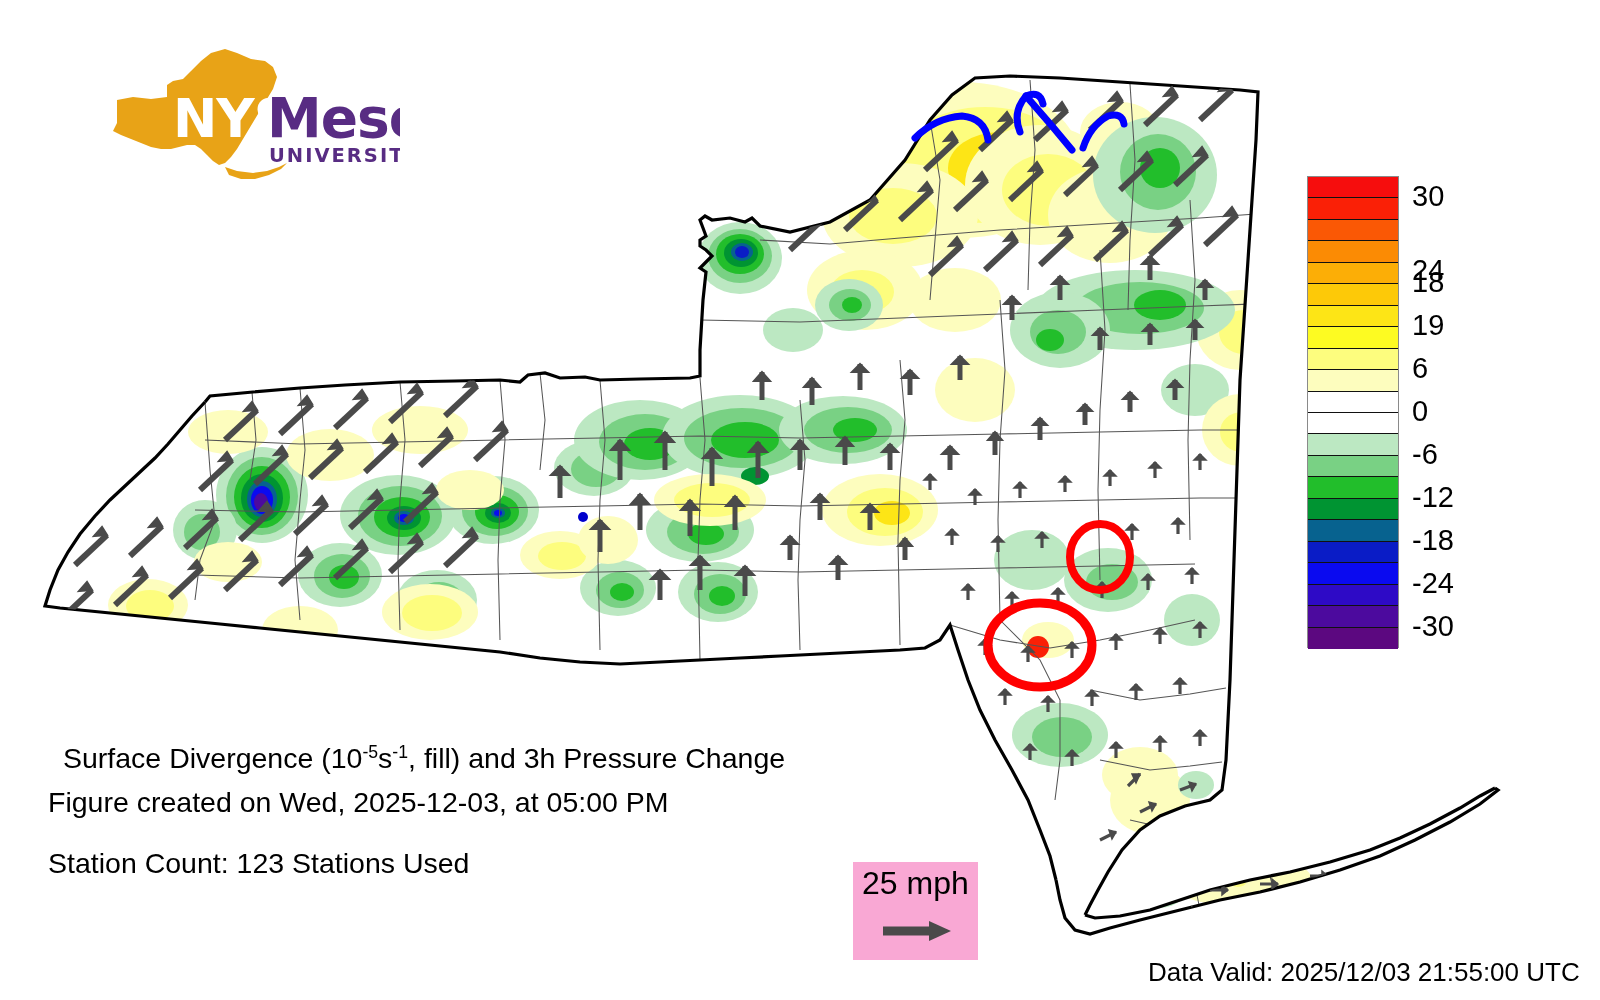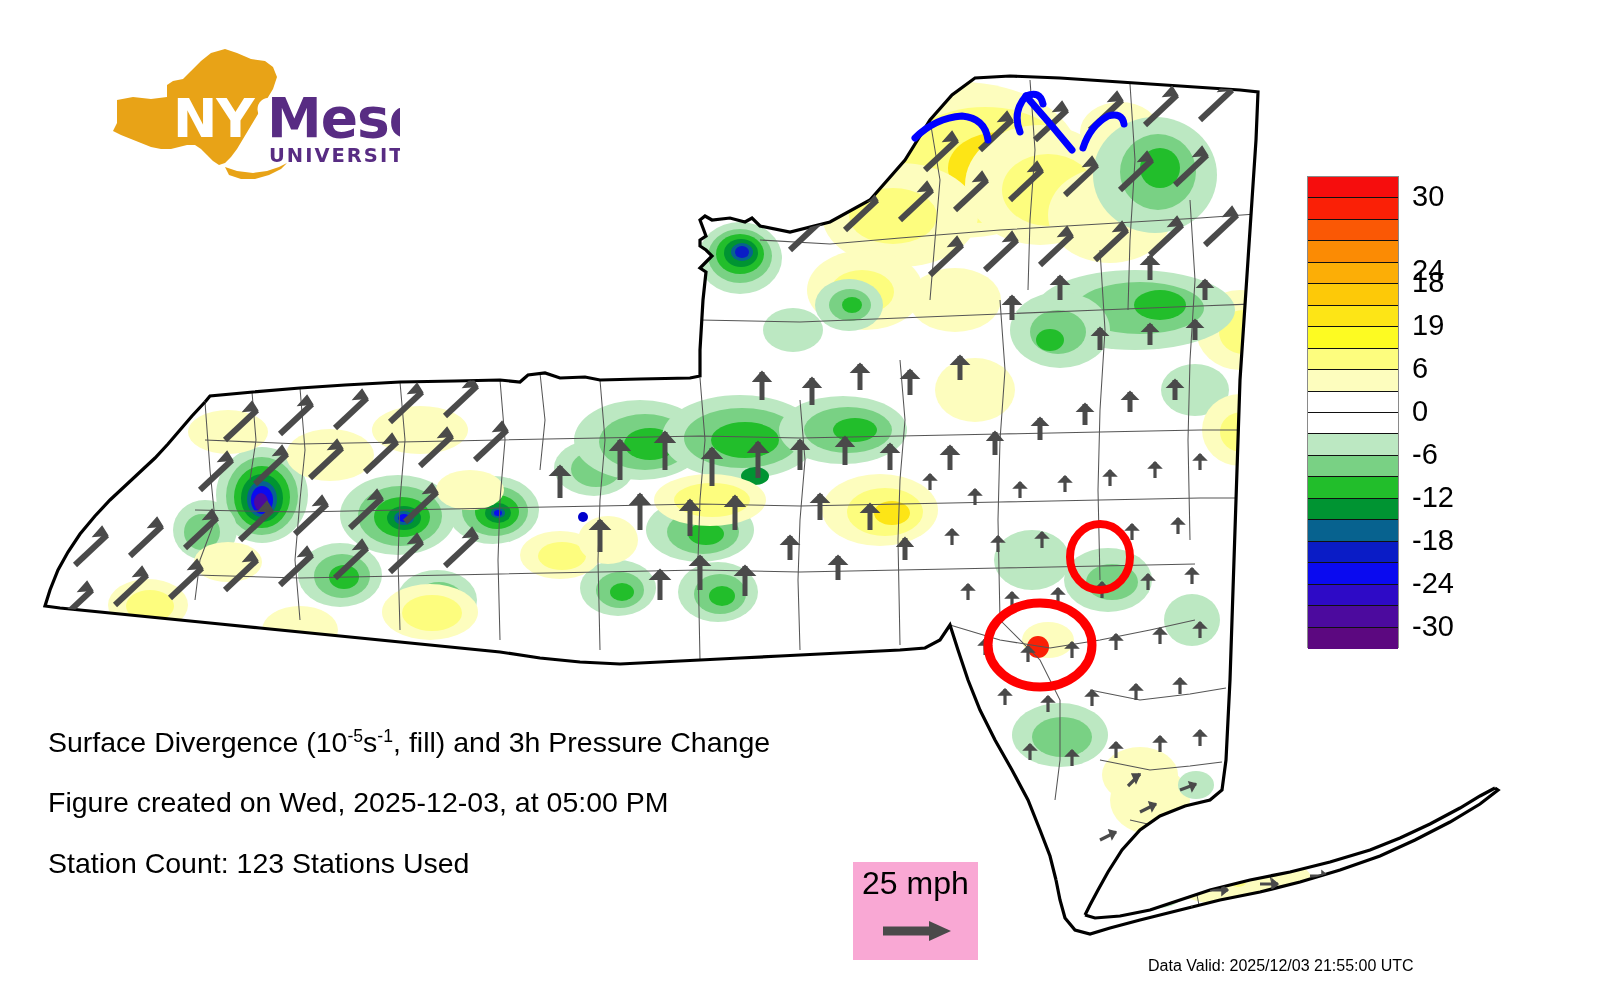--- a/index.html
+++ b/index.html
@@ -26,34 +26,34 @@
         border:1px solid #8a8a8a;box-sizing:border-box;}
   .cb-cell{width:100%;box-sizing:border-box;border-bottom:1px solid #111;}
   .cb-cell:last-child{border-bottom:none;}
   #cbticks{position:absolute;left:1412px;top:176px;width:110px;height:472px;}
   .cb-tick{position:absolute;left:0;font-size:29px;color:#000;line-height:1;
            white-space:nowrap;font-family:"Liberation Sans",sans-serif;}
 
   
   .cap{position:absolute;left:48px;font-size:28.5px;color:#000;white-space:nowrap;
        font-family:"Liberation Sans",sans-serif;}
-  #cap1{top:726px;}
+  #cap1{top:742px;margin-left:15px;}
   #cap2{top:786px;}
   #cap3{top:847px;text-align:right;}
   .cap sup{font-size:0.62em;vertical-align:super;line-height:0;}
 
   
   #windkey{position:absolute;left:853px;top:862px;width:125px;height:98px;
            background:#f9a8d4;}
   #windkey .wk-label{position:absolute;left:9px;top:3px;font-size:32px;color:#000;
            font-family:"Liberation Sans",sans-serif;white-space:nowrap;}
   #windkey .wk-arrow{position:absolute;left:28px;top:56px;}
 
   
-  #datavalid{position:absolute;left:1148px;top:957px;font-size:16px;color:#000;
+  #datavalid{position:absolute;left:1148px;top:957px;font-size:26px;color:#000;
              white-space:nowrap;font-family:"Liberation Sans",sans-serif;}
 </style>
 </head>
 <body>
 
 <div id="stage">
 
   <svg id="map" viewBox="0 0 1520 960">
     <defs>
 

